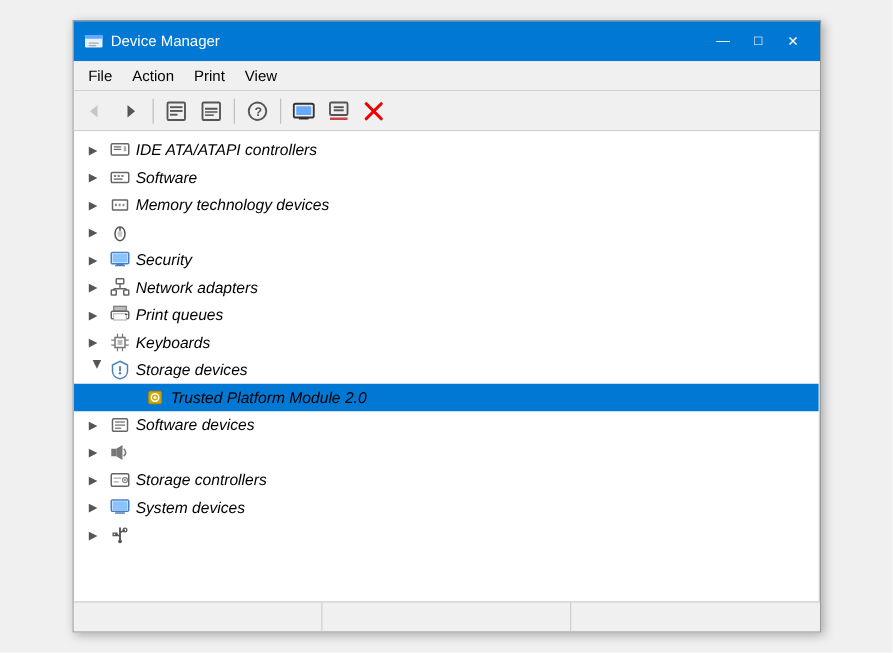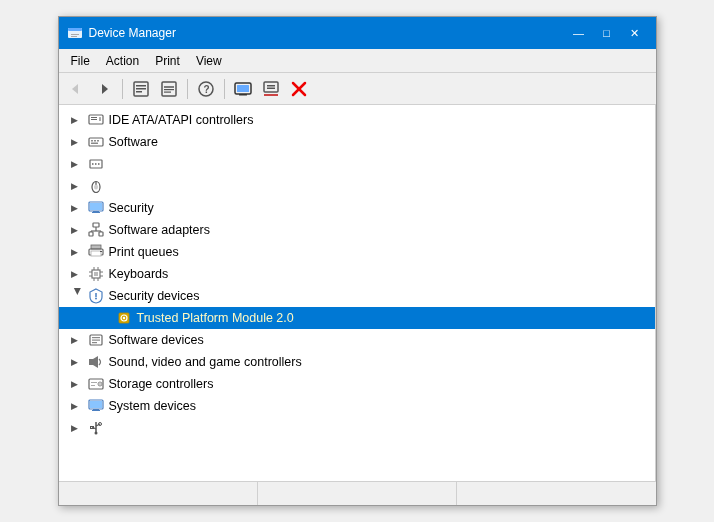--- a/index.html
+++ b/index.html
@@ -116,21 +116,21 @@
     .tree-panel::-webkit-scrollbar-track { background: #f0f0f0; }
     .tree-panel::-webkit-scrollbar-thumb { background: #c0c0c0; border: 3px solid #f0f0f0; border-radius: 0; }
     .tree-item {
       display: flex;
       align-items: center;
       height: 22px;
       padding-left: 8px;
       cursor: pointer;
       white-space: nowrap;
     }
-    .tree-item.selected { background: #0078d4; color: #fef9c3; }
+    .tree-item.selected { background: #0078d4; color: #000000; }
     .tree-item.child {
       padding-left: 36px;
     }
     .expand-arrow {
       width: 16px;
       height: 16px;
       display: flex;
       align-items: center;
       justify-content: center;
       font-size: 9px;
@@ -143,20 +143,21 @@
       height: 18px;
       margin: 0 4px;
       display: flex;
       align-items: center;
       justify-content: center;
       flex-shrink: 0;
       font-size: 14px;
     }
     .item-label {
       font-size: 12.5px;
+      font-style: italic;
     }
     .status-bar {
       height: 24px;
       background: #f0f0f0;
       border-top: 1px solid #d0d0d0;
       display: flex;
       align-items: center;
     }
     .status-segment {
       flex: 1;
@@ -299,20 +300,21 @@
       <div class="tree-item">
         <div class="expand-arrow">▶</div>
         <div class="item-icon">
           <svg width="16" height="16" viewBox="0 0 16 16">
             <rect x="2" y="4" width="12" height="8" rx="0.5" fill="none" stroke="#666" stroke-width="1.2"></rect>
             <rect x="4" y="7" width="1.5" height="2" fill="#888"></rect>
             <rect x="7" y="7" width="1.5" height="2" fill="#888"></rect>
             <rect x="10" y="7" width="1.5" height="2" fill="#888"></rect>
           </svg>
         </div>
+        <span class="item-label">Memory technology devices</span>
       </div>
 
       <div class="tree-item">
         <div class="expand-arrow">▶</div>
         <div class="item-icon">
           <svg width="16" height="16" viewBox="0 0 16 16">
             <ellipse cx="8" cy="9" rx="4" ry="5.5" fill="none" stroke="#555" stroke-width="1.2"></ellipse>
             <line x1="8" y1="4" x2="8" y2="8" stroke="#555" stroke-width="1.2"></line>
             <ellipse cx="8" cy="9" rx="2" ry="2.5" fill="#ccc"></ellipse>
           </svg>
@@ -338,21 +340,21 @@
           <svg width="16" height="16" viewBox="0 0 16 16">
             <rect x="5" y="1" width="6" height="4" rx="0.5" fill="none" stroke="#666" stroke-width="1.2"></rect>
             <rect x="1" y="10" width="4" height="4" rx="0.5" fill="none" stroke="#666" stroke-width="1.2"></rect>
             <rect x="11" y="10" width="4" height="4" rx="0.5" fill="none" stroke="#666" stroke-width="1.2"></rect>
             <line x1="8" y1="5" x2="8" y2="9" stroke="#666" stroke-width="1.2"></line>
             <line x1="3" y1="9" x2="13" y2="9" stroke="#666" stroke-width="1.2"></line>
             <line x1="3" y1="9" x2="3" y2="10" stroke="#666" stroke-width="1.2"></line>
             <line x1="13" y1="9" x2="13" y2="10" stroke="#666" stroke-width="1.2"></line>
           </svg>
         </div>
-        <span class="item-label">Software adapters</span>
+        <span class="item-label">Network adapters</span>
       </div>
 
       <div class="tree-item">
         <div class="expand-arrow">▶</div>
         <div class="item-icon">
           <svg width="16" height="16" viewBox="0 0 16 16">
             <rect x="3" y="1" width="10" height="4" fill="#bbb" stroke="#666" stroke-width="0.8"></rect>
             <rect x="1" y="5" width="14" height="6" rx="1" fill="none" stroke="#666" stroke-width="1.2"></rect>
             <rect x="3" y="7" width="10" height="5" fill="white" stroke="#aaa" stroke-width="0.8"></rect>
             <rect x="12" y="7" width="2" height="1" fill="#555"></rect>
@@ -382,21 +384,21 @@
 
       <div class="tree-item">
         <div class="expand-arrow" style="transform:rotate(90deg); display:inline-block;">▶</div>
         <div class="item-icon">
           <svg width="16" height="16" viewBox="0 0 16 16">
             <path d="M8 1 L14 4 L14 9 C14 12.5 11 14.5 8 15 C5 14.5 2 12.5 2 9 L2 4 Z" fill="none" stroke="#4a7fc1" stroke-width="1.2"></path>
             <line x1="8" y1="5" x2="8" y2="9" stroke="#4a7fc1" stroke-width="1.5"></line>
             <circle cx="8" cy="10.5" r="1" fill="#4a7fc1"></circle>
           </svg>
         </div>
-        <span class="item-label">Security devices</span>
+        <span class="item-label">Storage devices</span>
       </div>
 
       <div class="tree-item child selected">
         <div class="expand-arrow"></div>
         <div class="item-icon">
           <svg width="16" height="16" viewBox="0 0 16 16">
             <rect x="3" y="3" width="10" height="10" rx="1" fill="#d4a800" stroke="#b88a00" stroke-width="0.8"></rect>
             <circle cx="8" cy="8" r="3" fill="none" stroke="white" stroke-width="1.2"></circle>
             <circle cx="8" cy="8" r="1.2" fill="white"></circle>
           </svg>
@@ -419,21 +421,20 @@
 
       <div class="tree-item">
         <div class="expand-arrow">▶</div>
         <div class="item-icon">
           <svg width="16" height="16" viewBox="0 0 16 16">
             <rect x="1" y="5" width="4" height="6" fill="#777"></rect>
             <polygon points="5,5 10,2 10,14 5,11" fill="#777"></polygon>
             <path d="M11 5 Q14 8 11 11" fill="none" stroke="#777" stroke-width="1.2"></path>
           </svg>
         </div>
-        <span class="item-label">Sound, video and game controllers</span>
       </div>
 
       <div class="tree-item">
         <div class="expand-arrow">▶</div>
         <div class="item-icon">
           <svg width="16" height="16" viewBox="0 0 16 16">
             <rect x="1" y="3" width="14" height="10" rx="1" fill="none" stroke="#666" stroke-width="1.2"></rect>
             <circle cx="12" cy="8" r="2" fill="none" stroke="#888" stroke-width="1"></circle>
             <circle cx="12" cy="8" r="0.8" fill="#888"></circle>
             <rect x="3" y="6" width="6" height="1" fill="#aaa"></rect>

